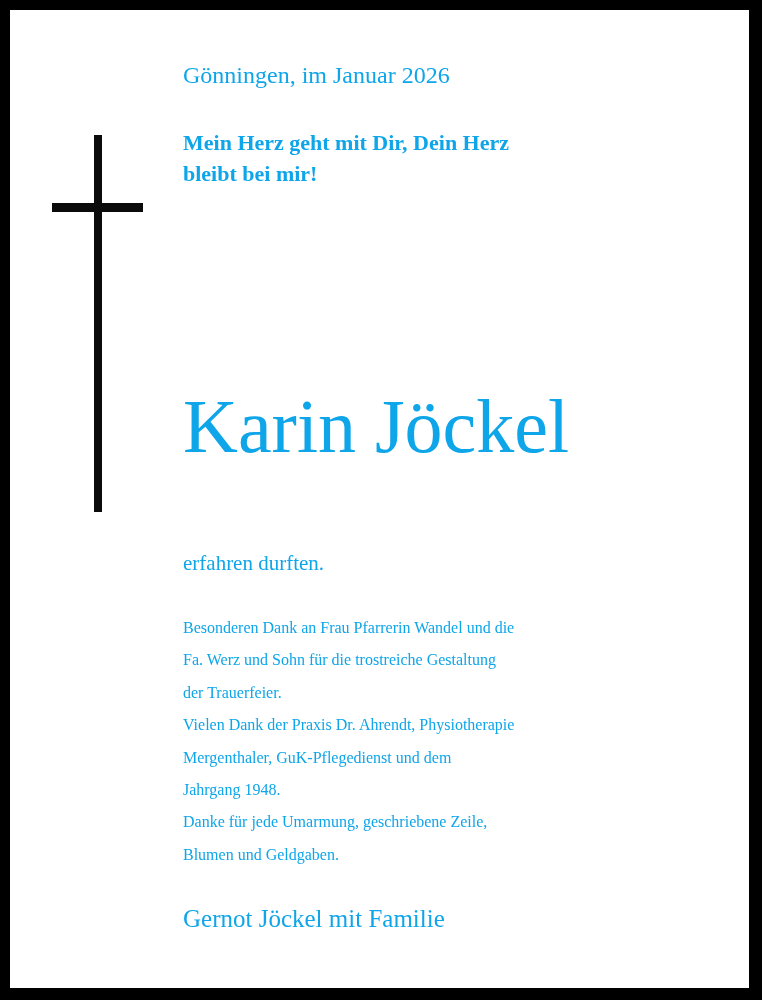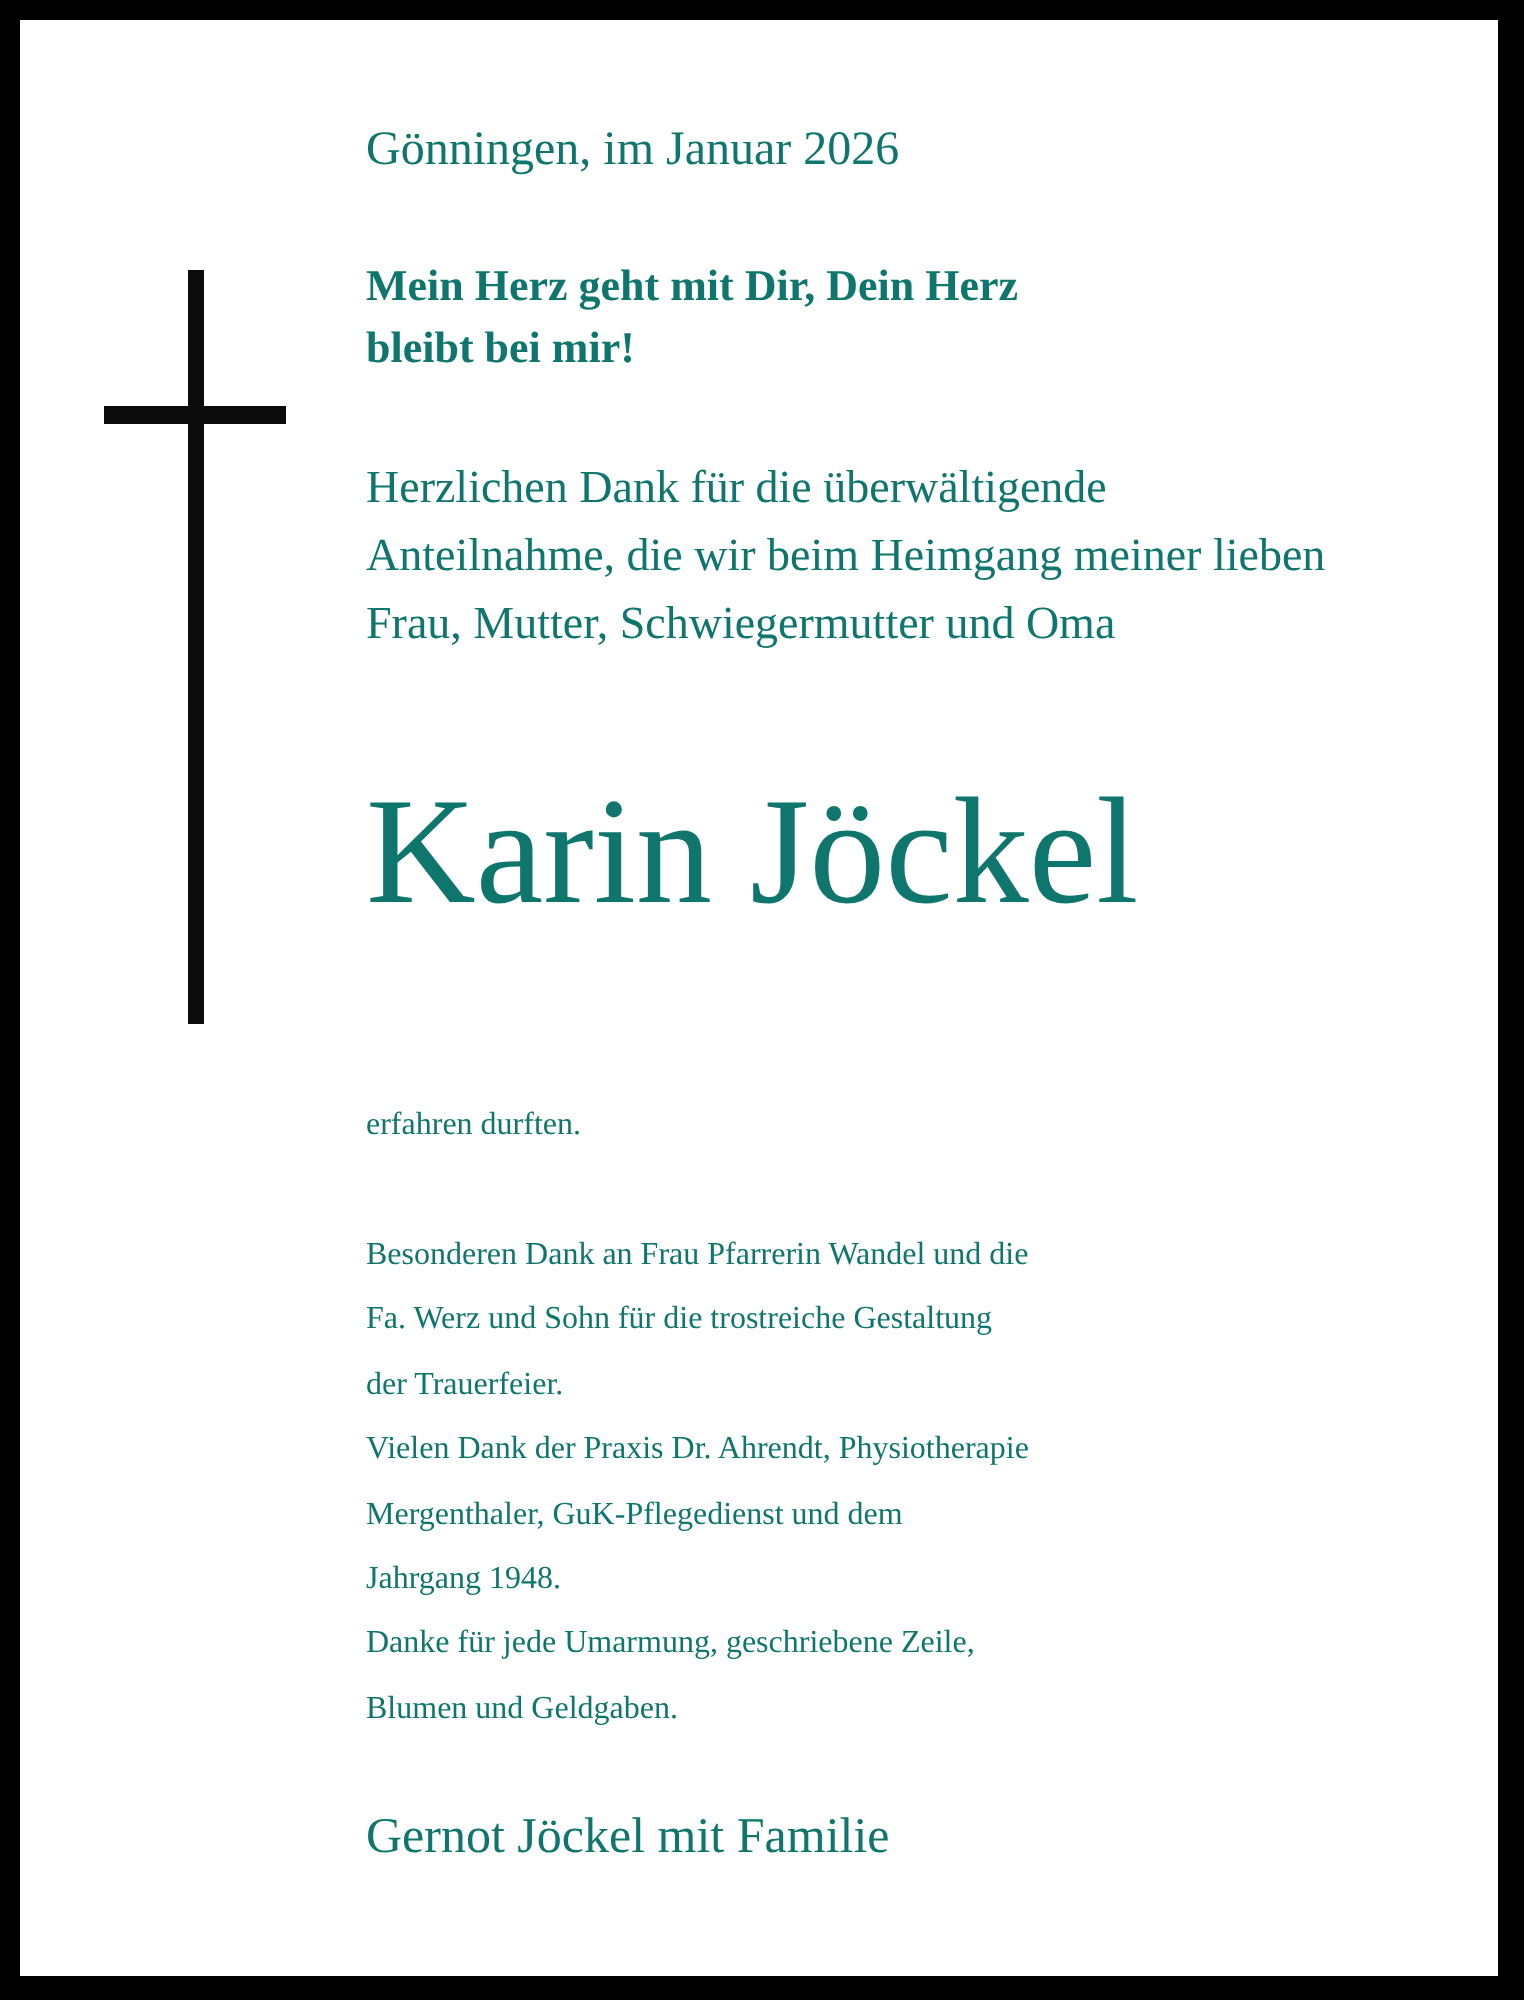--- a/index.html
+++ b/index.html
@@ -7,21 +7,21 @@
     padding: 0;
     background: #ffffff;
   }
   .page {
     position: relative;
     width: 762px;
     height: 1000px;
     background: #000000;
     overflow: hidden;
     font-family: "Liberation Serif", "DejaVu Serif", serif;
-    color: #0f766e;
+    color: #0ea5e9;
   }
   .paper {
     position: absolute;
     left: 10px;
     top: 10px;
     width: 739px;
     height: 978px;
     background: #ffffff;
   }
   
@@ -68,21 +68,21 @@
     line-height: 76px;
     text-align: center;
   }
   .maiden-name {
     top: 468px;
     font-size: 24px;
     line-height: 30px;
   }
   .intro-end {
     top: 547px;
-    font-size: 16px;
+    font-size: 21px;
     line-height: 32px;
   }
   .thanks {
     top: 612px;
     font-size: 16px;
     line-height: 32.4px;
   }
   .signature {
     top: 903px;
     font-size: 25px;
@@ -102,25 +102,20 @@
     <div class="cross-h"></div>
   </div>
 
   <div class="txt dateline">Gönningen, im Januar 2026</div>
 
   <div class="txt headline">
     <div>Mein Herz geht mit Dir, Dein Herz</div>
     <div>bleibt bei mir!</div>
   </div>
 
-  <div class="txt intro">
-    <div>Herzlichen Dank für die überwältigende</div>
-    <div>Anteilnahme, die wir beim Heimgang meiner lieben</div>
-    <div>Frau, Mutter, Schwiegermutter und Oma</div>
-  </div>
 
   <div class="txt deceased-name">Karin Jöckel</div>
 
 
   <div class="txt intro-end">erfahren durften.</div>
 
   <div class="txt thanks">
     <div>Besonderen Dank an Frau Pfarrerin Wandel und die</div>
     <div>Fa. Werz und Sohn für die trostreiche Gestaltung</div>
     <div>der Trauerfeier.</div>

